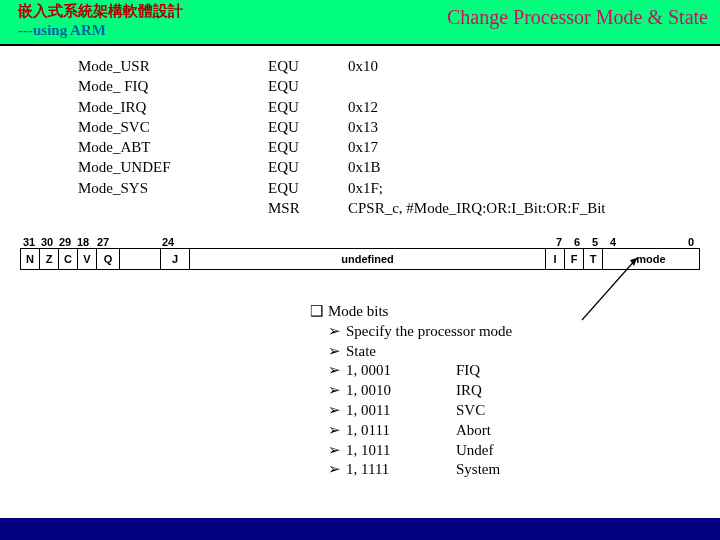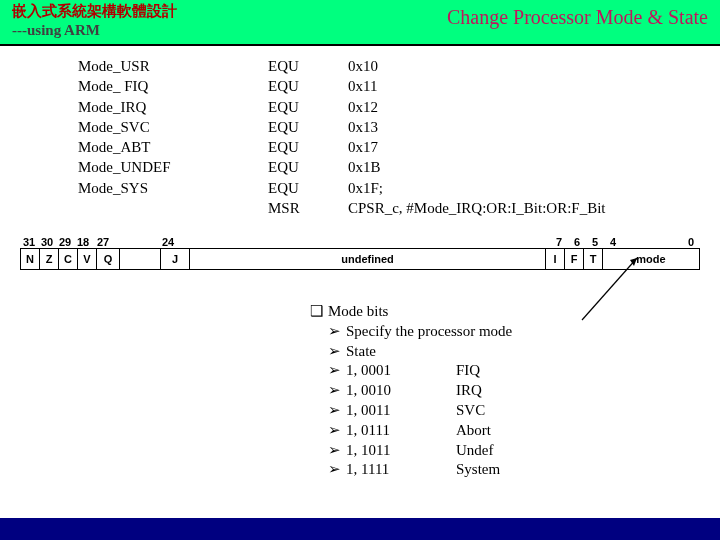--- a/index.html
+++ b/index.html
@@ -8,33 +8,33 @@
     width: 720px;
     height: 540px;
     font-family: "Times New Roman", serif;
     background: #fff;
     position: relative;
     overflow: hidden;
   }
   .header {
     background: #00ff7f;
     border-bottom: 2px solid #000;
-    padding: 2px 6px 0 12px;
+    padding: 2px 6px 0 18px;
     display: flex;
     justify-content: space-between;
     align-items: flex-start;
     height: 42px;
   }
   .header-left {
     font-weight: bold;
     font-size: 15px;
     line-height: 1.25;
   }
   .header-left .cjk { color: #b00000; }
-  .header-left .sub { color: #404040; }
+  .header-left .sub { color: #0369a1; }
   .header-right {
     color: #be185d;
     font-weight: normal;
     font-size: 20px;
     padding-top: 4px;
     padding-right: 6px;
   }
   .code-block {
     margin: 10px 0 0 48px;
     font-size: 15px;
@@ -108,21 +108,20 @@
 
 <div class="code-block" id="code-block">
     <div class="code-row">
       <span class="col1">Mode_USR</span>
       <span class="col2">EQU</span>
       <span class="col3">0x10</span>
     </div>
     <div class="code-row">
       <span class="col1">Mode_ FIQ</span>
       <span class="col2">EQU</span>
-      <span class="col3">0x11</span>
     </div>
     <div class="code-row">
       <span class="col1">Mode_IRQ</span>
       <span class="col2">EQU</span>
       <span class="col3">0x12</span>
     </div>
     <div class="code-row">
       <span class="col1">Mode_SVC</span>
       <span class="col2">EQU</span>
       <span class="col3">0x13</span>

